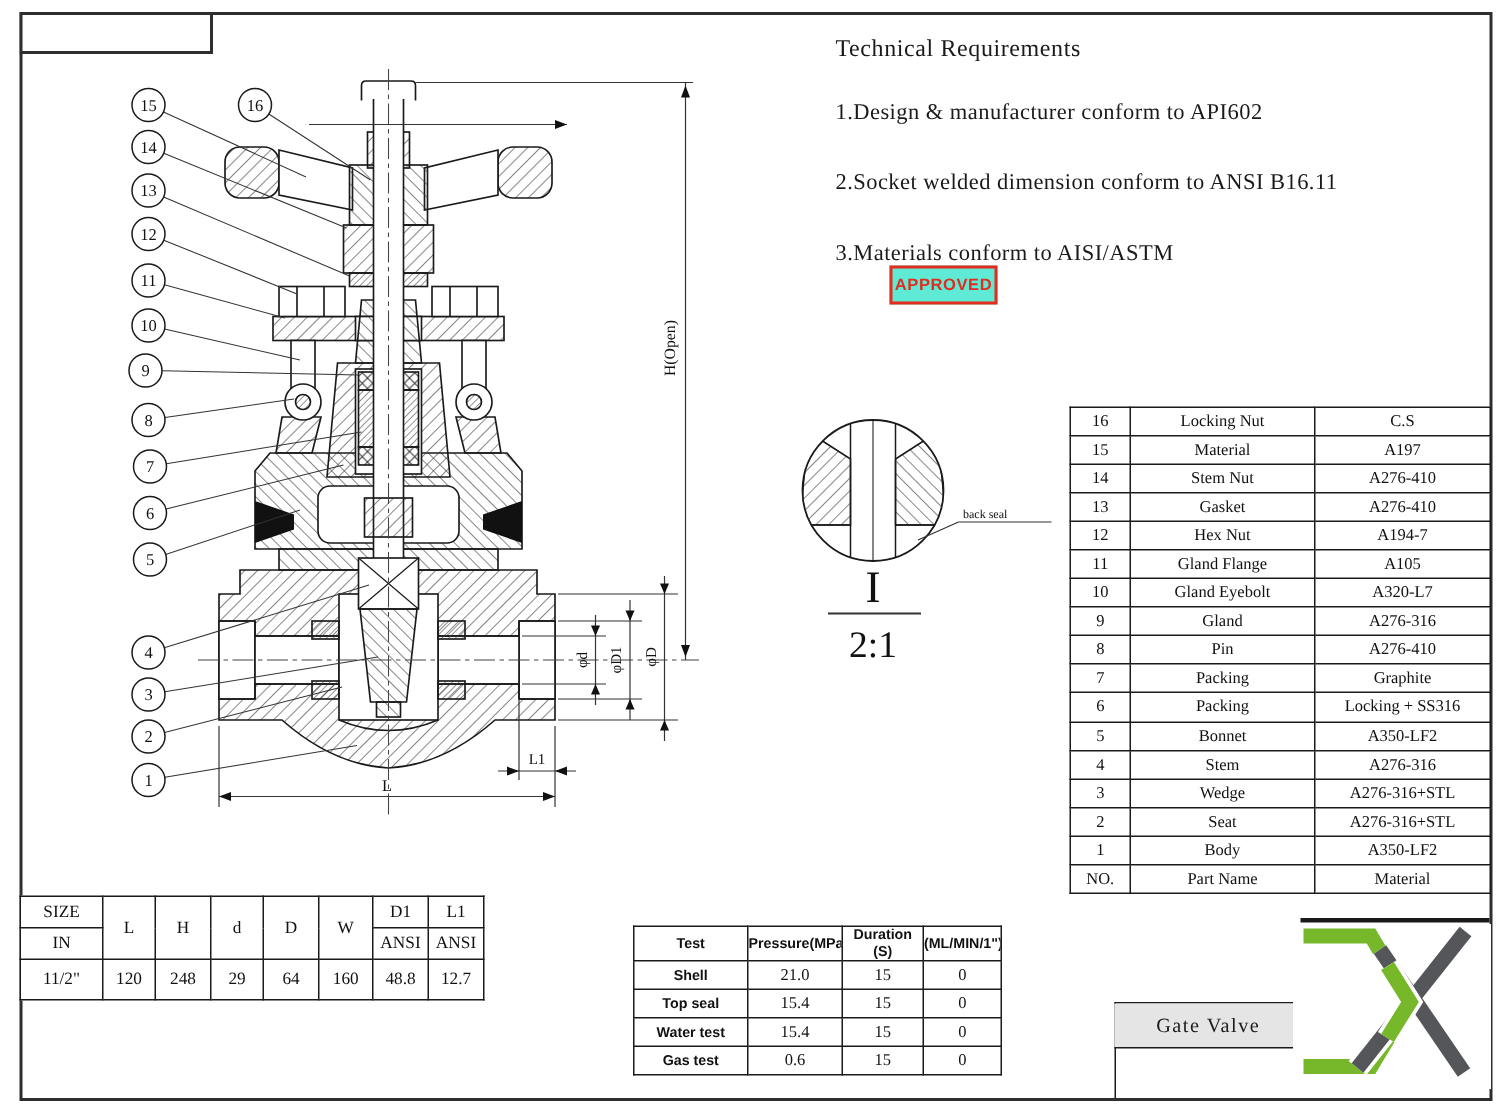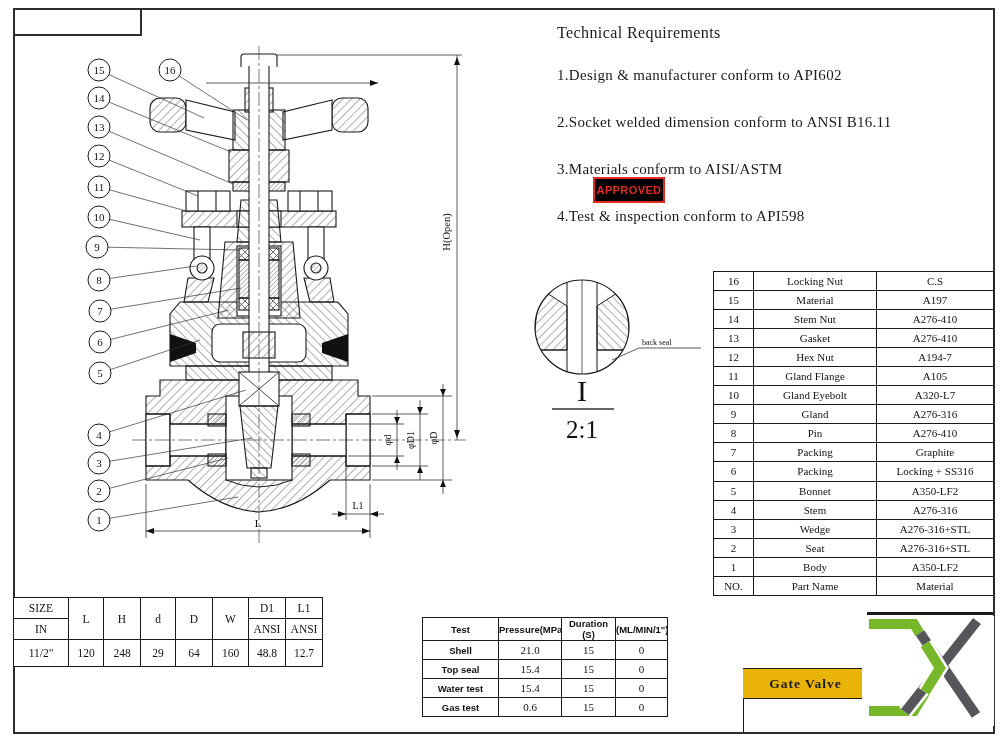--- a/index.html
+++ b/index.html
@@ -7,36 +7,36 @@
         font-family:"Liberation Serif",serif;color:#1a1a1a;}
   
   .frame{position:absolute;left:13px;top:8px;width:978px;height:722px;border:2px solid #2e2e2e;}
   .corner-box{position:absolute;left:13px;top:8px;width:125px;height:24px;border:2px solid #2e2e2e;background:#fff;}
   
   .tech{position:absolute;left:557px;top:24px;width:430px;}
   .tech .t-title{font-size:16px;letter-spacing:.4px;margin-bottom:6px;}
   .tech .t-item{font-size:15px;letter-spacing:.3px;line-height:27px;white-space:nowrap;margin-top:20px;}
   
   .stamp{position:absolute;left:593px;top:177px;width:68px;height:22px;border:2.5px solid #e32b20;
-         display:flex;align-items:center;justify-content:center;background:#000000;}
+         display:flex;align-items:center;justify-content:center;background:#5eead4;}
   .stamp span{font-family:"Liberation Sans",sans-serif;font-weight:bold;font-size:11px;color:#e32b20;letter-spacing:.4px;}
   
   table{border-collapse:collapse;table-layout:fixed;background:#fff;}
   td{border:1px solid #1a1a1a;text-align:center;vertical-align:middle;padding:0;overflow:hidden;
      font-family:"Liberation Serif",serif;font-size:11px;color:#111;}
   .parts-table{position:absolute;left:713px;top:271px;width:280px;}
   .parts-table td{height:18.05px;}
   .size-table{position:absolute;left:13px;top:597px;width:309px;}
   .size-table td{font-size:11.5px;}
   .spec-table{position:absolute;left:422px;top:617px;width:245px;}
   .spec-table td.hd{font-family:"Liberation Sans",sans-serif;font-weight:bold;font-size:9.5px;}
   
   .tb-line{position:absolute;background:#1a1a1a;}
   .gate-title{position:absolute;left:743px;top:669px;width:125px;height:29px;display:flex;
-              align-items:center;justify-content:center;font-size:13.5px;letter-spacing:1px;background:#eab308;font-weight:bold;}
+              align-items:center;justify-content:center;font-size:13.5px;letter-spacing:1px;background:#e5e5e5;}
   svg text{font-family:"Liberation Serif",serif;fill:#111;}
 </style>
 </head>
 <body>
 
 <div id="page">
 
   <div class="frame"></div>
   <div class="corner-box"></div>
 
@@ -291,21 +291,20 @@
     <line x1="37" y1="141" x2="99" y2="141" stroke="#333" stroke-width="1.4"></line>
     <text x="67" y="170" font-size="25" text-anchor="middle">2:1</text>
   </svg>
 
   <div class="tech">
     <div class="t-title">Technical Requirements</div>
     <div id="tech-items">
         <div class="t-item">1.Design &amp; manufacturer conform to API602</div>
         <div class="t-item">2.Socket welded dimension conform to ANSI B16.11</div>
         <div class="t-item">3.Materials conform to AISI/ASTM</div>
-        <div class="t-item">4.Test &amp; inspection conform to API598</div>
       </div>
   </div>
 
   <div class="stamp">
     <span>APPROVED</span>
   </div>
 
   <table class="parts-table">
     <colgroup>
         <col style="width:40px">

